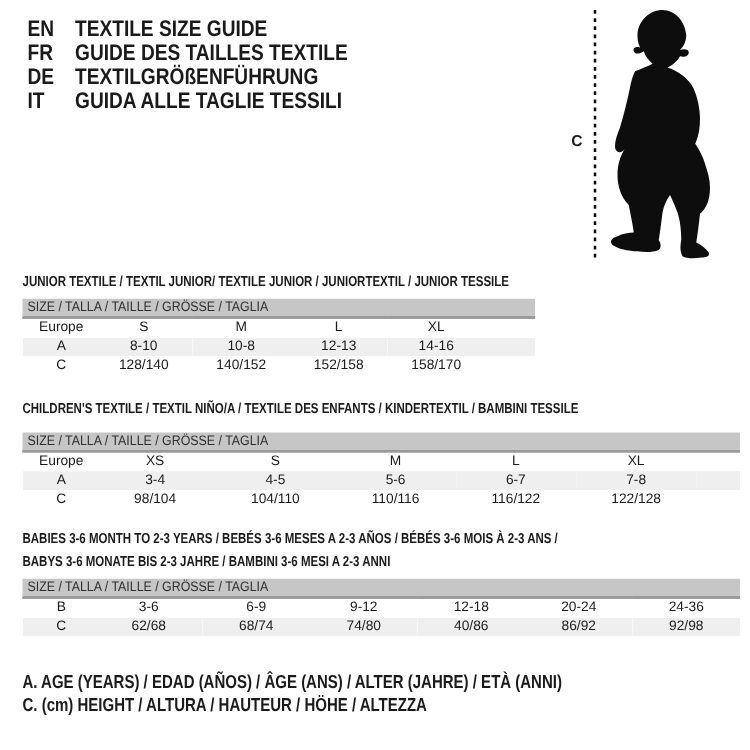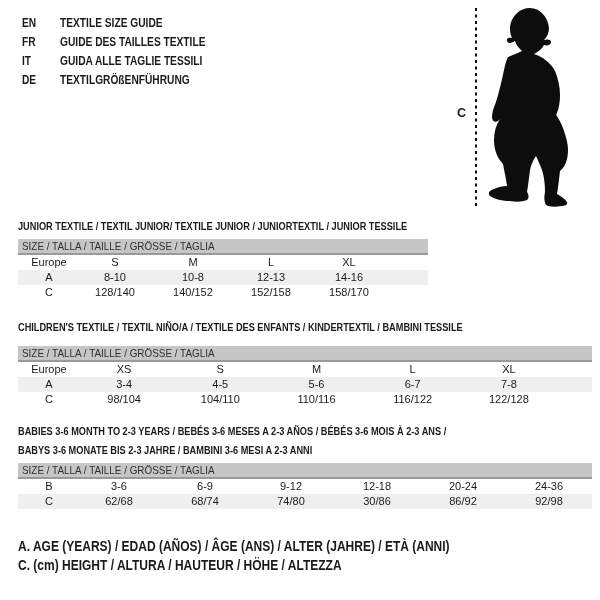--- a/index.html
+++ b/index.html
@@ -6,21 +6,21 @@
   body{
     width:600px;height:600px;position:relative;background:#ffffff;
     font-family:"Liberation Sans","DejaVu Sans",sans-serif;
     color:var(--text,#1a1a1a);overflow:hidden;
   }
   .cx{display:inline-block;transform:scaleX(0.85);transform-origin:0 50%;white-space:nowrap;}
   .cx9{display:inline-block;transform:scaleX(0.9);transform-origin:0 50%;white-space:nowrap;}
 
   
   .lang-block{position:absolute;left:22px;top:14px;}
-  .lang-row{display:flex;height:19px;line-height:19px;font-weight:bold;font-size:12px;}
+  .lang-row{display:flex;height:19px;line-height:19px;font-weight:bold;font-size:18px;}
   .lang-code{width:38px;flex:0 0 38px;}
 
   
   .figure{position:absolute;left:450px;top:0;width:150px;height:215px;}
   .figure-svg{position:absolute;left:0;top:0;}
   .height-label{position:absolute;left:7px;top:106px;font-weight:bold;font-size:12.5px;}
   .baby{fill:var(--silhouette,#0d0d0d);}
   .dash{stroke:var(--silhouette,#0d0d0d);stroke-width:2;stroke-dasharray:3 3.5;fill:none;}
 
   
@@ -52,26 +52,26 @@
 <div class="lang-block">
   <div class="lang-row">
     <span class="lang-code"><span class="cx">EN</span></span>
     <span class="cx">TEXTILE SIZE GUIDE</span>
   </div>
   <div class="lang-row">
     <span class="lang-code"><span class="cx">FR</span></span>
     <span class="cx">GUIDE DES TAILLES TEXTILE</span>
   </div>
   <div class="lang-row">
+    <span class="lang-code"><span class="cx">DE</span></span>
+    <span class="cx">TEXTILGRÖßENFÜHRUNG</span>
+  </div>
+  <div class="lang-row">
     <span class="lang-code"><span class="cx">IT</span></span>
     <span class="cx">GUIDA ALLE TAGLIE TESSILI</span>
-  </div>
-  <div class="lang-row">
-    <span class="lang-code"><span class="cx">DE</span></span>
-    <span class="cx">TEXTILGRÖßENFÜHRUNG</span>
   </div>
 </div>
 
 <div class="figure">
   <span class="height-label">C</span>
   <svg class="figure-svg" width="150" height="215" viewBox="0 0 150 215">
     <line class="dash" x1="26" y1="8" x2="26" y2="208"></line>
     <path class="baby" d="
       M80,8
       C90,8 98,17 99,28
@@ -241,21 +241,21 @@
           <td>9-12</td>
           <td>12-18</td>
           <td>20-24</td>
           <td>24-36</td>
         </tr>
         <tr class="shaded">
           <td class="row-label">C</td>
           <td>62/68</td>
           <td>68/74</td>
           <td>74/80</td>
-          <td>30/86</td>
+          <td>40/86</td>
           <td>86/92</td>
           <td>92/98</td>
         </tr>
       </tbody>
     </table>
 </div>
 
 <div class="abs" id="footnotes">
   <div class="footnote"><span class="cxf">A. AGE (YEARS) / EDAD (AÑOS) / ÂGE (ANS) / ALTER (JAHRE) / ETÀ (ANNI)</span></div>
   <div class="footnote"><span class="cxf">C. (cm) HEIGHT / ALTURA / HAUTEUR / HÖHE / ALTEZZA</span></div>

